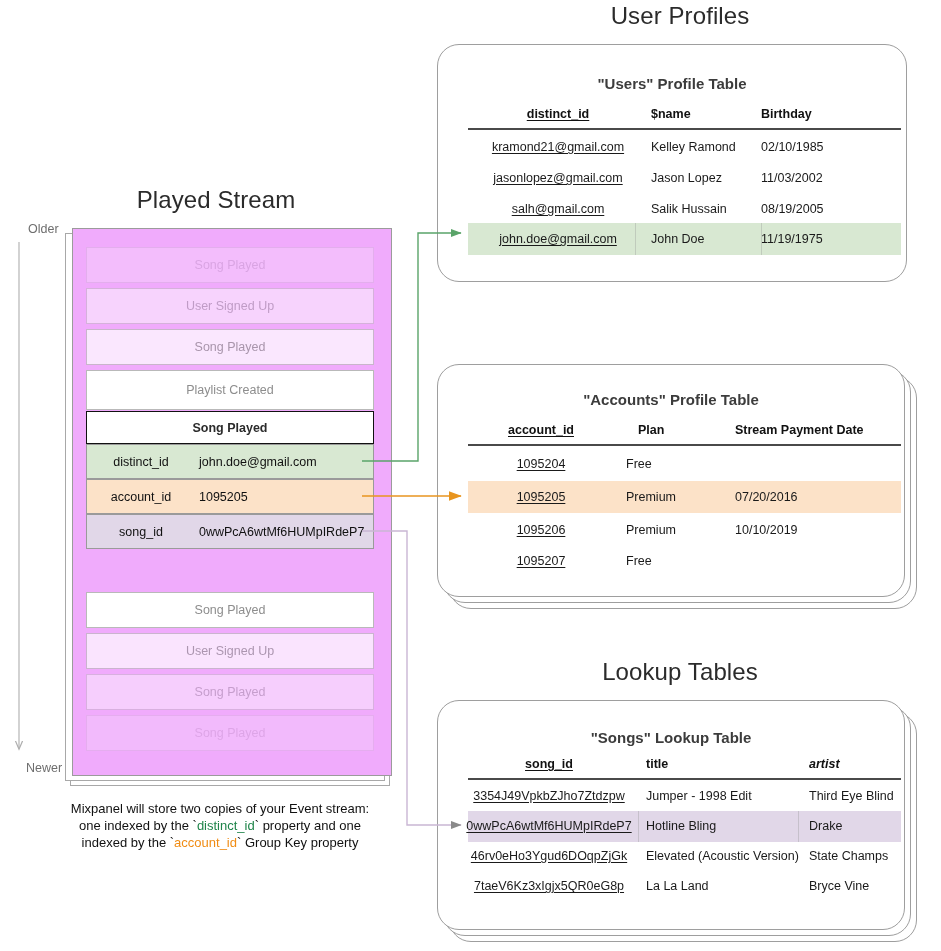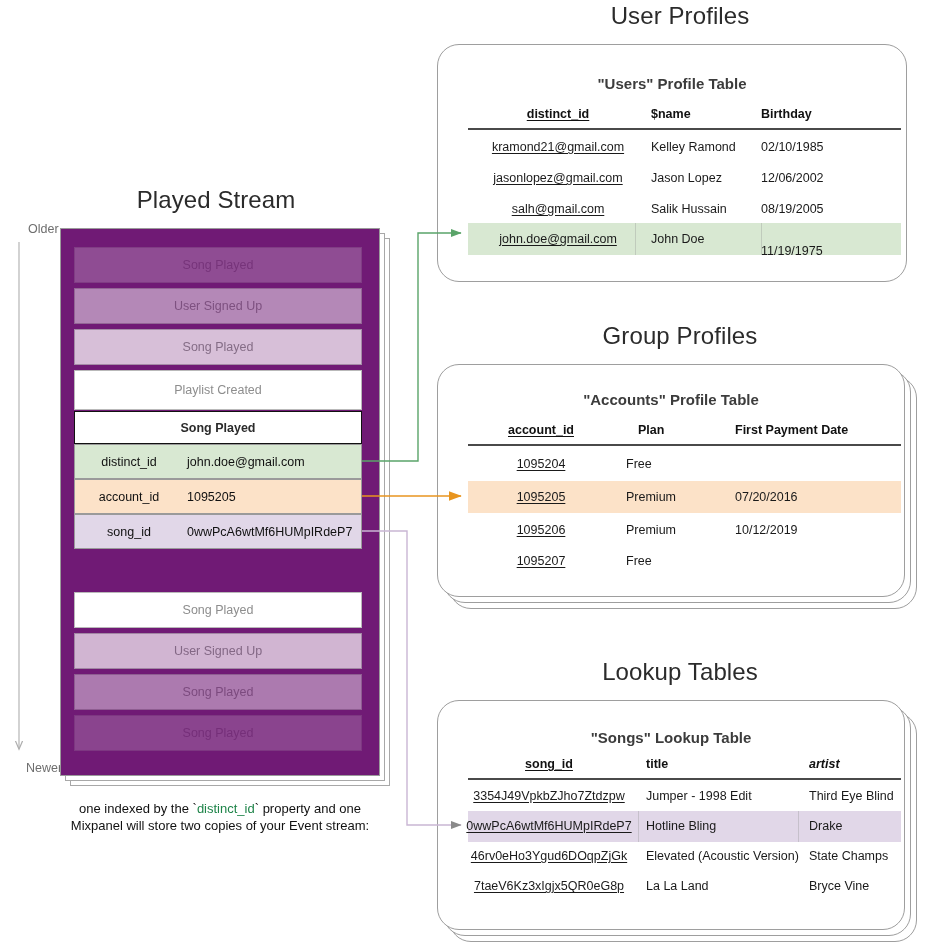--- a/index.html
+++ b/index.html
@@ -64,23 +64,23 @@
 
   
   .stream-stack{position:absolute;}
   .stream-shadow{
     position:absolute;
     border:1.6px solid #a8a8a8;
     background:#fff;
     box-sizing:border-box;
   }
   .stream-box{
-    position:absolute;left:0;top:0;
+    position:absolute;left:12px;top:0;
     border:1.8px solid #9b9b9b;
-    background:#701a75;
+    background:#f0abfc;
     box-sizing:border-box;
   }
   .evt{
     position:absolute;
     box-sizing:border-box;
     border:1px solid #b9b9b9;
     background:#fff;
     font-size:12.5px;
     color:#8d8d8d;
     display:flex;align-items:center;justify-content:center;
@@ -118,21 +118,20 @@
 
   svg.overlay{position:absolute;left:0;top:0;width:941px;height:951px;pointer-events:none;}
 </style>
 </head>
 <body>
 
 <div class="canvas">
 
   <div class="section-title abs" style="left:60px;top:186px;width:312px;">Played Stream</div>
   <div class="section-title abs" style="left:460px;top:2px;width:440px;">User Profiles</div>
-  <div class="section-title abs" style="left:460px;top:322px;width:440px;">Group Profiles</div>
   <div class="section-title abs" style="left:460px;top:658px;width:440px;">Lookup Tables</div>
 
   <div class="axis-label" style="left:3px;top:222px;">Older</div>
   <div class="axis-label" style="left:1px;top:761px;">Newer</div>
 
   <div class="stream-stack" style="left:60px;top:228px;width:330px;height:558px;">
     <div class="stream-shadow" style="left:10px;top:10px;width:320px;height:548px;"></div>
     <div class="stream-shadow" style="left:5px;top:5px;width:320px;height:548px;"></div>
     <div class="stream-box" style="width:320px;height:548px;">
 
@@ -157,22 +156,23 @@
       </div>
 
       <div class="evt" style="left:13px;top:363px;width:288px;height:36px;opacity:1;">Song Played</div>
       <div class="evt" style="left:13px;top:404px;width:288px;height:36px;opacity:.68;">User Signed Up</div>
       <div class="evt" style="left:13px;top:445px;width:288px;height:36px;opacity:.42;">Song Played</div>
       <div class="evt" style="left:13px;top:486px;width:288px;height:36px;opacity:.18;">Song Played</div>
     </div>
   </div>
 
   <div class="caption" style="left:30px;top:800px;width:380px;">
+    <div>Mixpanel will store two copies of your Event stream:</div>
     <div><span>one indexed by the `</span><span class="code-green">distinct_id</span><span>` property and one</span></div>
-    <div>Mixpanel will store two copies of your Event stream:</div>
+    <div><span>indexed by the `</span><span class="code-orange">account_id</span><span>` Group Key property</span></div>
   </div>
 
   <div class="card-stack" style="left:437px;top:44px;width:480px;height:240px;">
     <div class="card" style="width:470px;height:238px;">
       <div class="card-title" style="top:30px;">"Users" Profile Table</div>
 
       <div class="hl-band" style="left:30px;top:178px;width:433px;height:32px;background:#d8e8d2;"></div>
       <div class="vsep" style="left:197px;top:178px;height:32px;"></div>
       <div class="vsep" style="left:323px;top:178px;height:32px;"></div>
 
@@ -180,56 +180,56 @@
       <div class="col head" style="left:213px;top:62px;">$name</div>
       <div class="col head" style="left:323px;top:62px;">Birthday</div>
       <div class="dt-rule" style="left:30px;top:83px;width:433px;"></div>
 
       <div class="col key center" style="left:120px;top:95px;">kramond21@gmail.com</div>
       <div class="col" style="left:213px;top:95px;">Kelley Ramond</div>
       <div class="col" style="left:323px;top:95px;">02/10/1985</div>
 
       <div class="col key center" style="left:120px;top:126px;">jasonlopez@gmail.com</div>
       <div class="col" style="left:213px;top:126px;">Jason Lopez</div>
-      <div class="col" style="left:323px;top:126px;">12/06/2002</div>
+      <div class="col" style="left:323px;top:126px;">11/03/2002</div>
 
       <div class="col key center" style="left:120px;top:157px;text-decoration:underline;">salh@gmail.com</div>
       <div class="col" style="left:213px;top:157px;">Salik Hussain</div>
       <div class="col" style="left:323px;top:157px;">08/19/2005</div>
 
       <div class="col key center" style="left:120px;top:187px;">john.doe@gmail.com</div>
       <div class="col" style="left:213px;top:187px;">John Doe</div>
-      <div class="col" style="left:323px;top:187px;margin-top:12px;">11/19/1975</div>
+      <div class="col" style="left:323px;top:187px;">11/19/1975</div>
     </div>
   </div>
 
   <div class="card-stack" style="left:437px;top:364px;width:480px;height:250px;">
     <div class="card-shadow" style="left:12px;top:12px;width:468px;height:233px;"></div>
     <div class="card-shadow" style="left:6px;top:6px;width:468px;height:233px;"></div>
     <div class="card" style="width:468px;height:233px;">
       <div class="card-title" style="top:26px;">"Accounts" Profile Table</div>
 
       <div class="hl-band" style="left:30px;top:116px;width:433px;height:32px;background:#fce2c8;"></div>
 
       <div class="col head key center" style="left:103px;top:58px;">account_id</div>
       <div class="col head" style="left:200px;top:58px;">Plan</div>
-      <div class="col head" style="left:297px;top:58px;">First Payment Date</div>
+      <div class="col head" style="left:297px;top:58px;">Stream Payment Date</div>
       <div class="dt-rule" style="left:30px;top:79px;width:433px;"></div>
 
       <div class="col key center" style="left:103px;top:92px;">1095204</div>
       <div class="col" style="left:188px;top:92px;">Free</div>
       <div class="col" style="left:297px;top:92px;"></div>
 
       <div class="col key center" style="left:103px;top:125px;">1095205</div>
       <div class="col" style="left:188px;top:125px;">Premium</div>
       <div class="col" style="left:297px;top:125px;">07/20/2016</div>
 
       <div class="col key center" style="left:103px;top:158px;">1095206</div>
       <div class="col" style="left:188px;top:158px;">Premium</div>
-      <div class="col" style="left:297px;top:158px;">10/12/2019</div>
+      <div class="col" style="left:297px;top:158px;">10/10/2019</div>
 
       <div class="col key center" style="left:103px;top:189px;">1095207</div>
       <div class="col" style="left:188px;top:189px;">Free</div>
       <div class="col" style="left:297px;top:189px;"></div>
     </div>
   </div>
 
   <div class="card-stack" style="left:437px;top:700px;width:480px;height:248px;">
     <div class="card-shadow" style="left:12px;top:12px;width:468px;height:230px;"></div>
     <div class="card-shadow" style="left:6px;top:6px;width:468px;height:230px;"></div>

